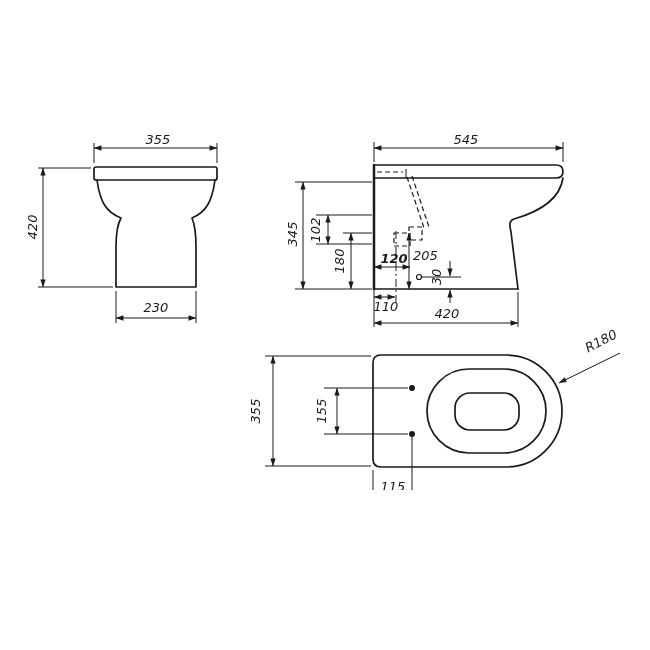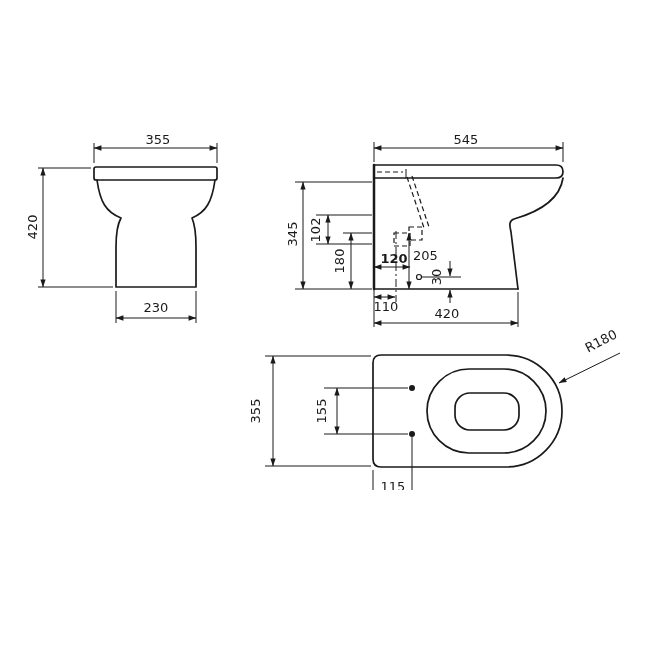--- a/index.html
+++ b/index.html
@@ -1,16 +1,16 @@
 <!DOCTYPE html>
 <html><head>
 <meta charset="utf-8">
 <style>
   html,body{margin:0;padding:0;background:#ffffff;}
-  .stage{width:650px;height:490px;background:#ffffff;position:relative;overflow:hidden;}
+  .stage{width:650px;height:490px;background:#ffffff;position:relative;overflow:hidden;font-style:italic;}
   svg text{font-family:"DejaVu Sans","Liberation Sans",sans-serif;font-size:13px;fill:#1a1a1a;}
   .ol{fill:none;stroke:#1a1a1a;stroke-width:1.7;stroke-linecap:round;stroke-linejoin:round;}
   .thick{stroke-width:2.5;}
   .dim{fill:none;stroke:#1a1a1a;stroke-width:1;}
   .dash{fill:none;stroke:#1a1a1a;stroke-width:1.2;stroke-dasharray:5 3;}
   .cl{fill:none;stroke:#1a1a1a;stroke-width:1;stroke-dasharray:8 3 2 3;}
   .hole{fill:#1a1a1a;stroke:none;}
   .opencirc{fill:#ffffff;stroke:#1a1a1a;stroke-width:1.2;}
 </style>
 </head>

